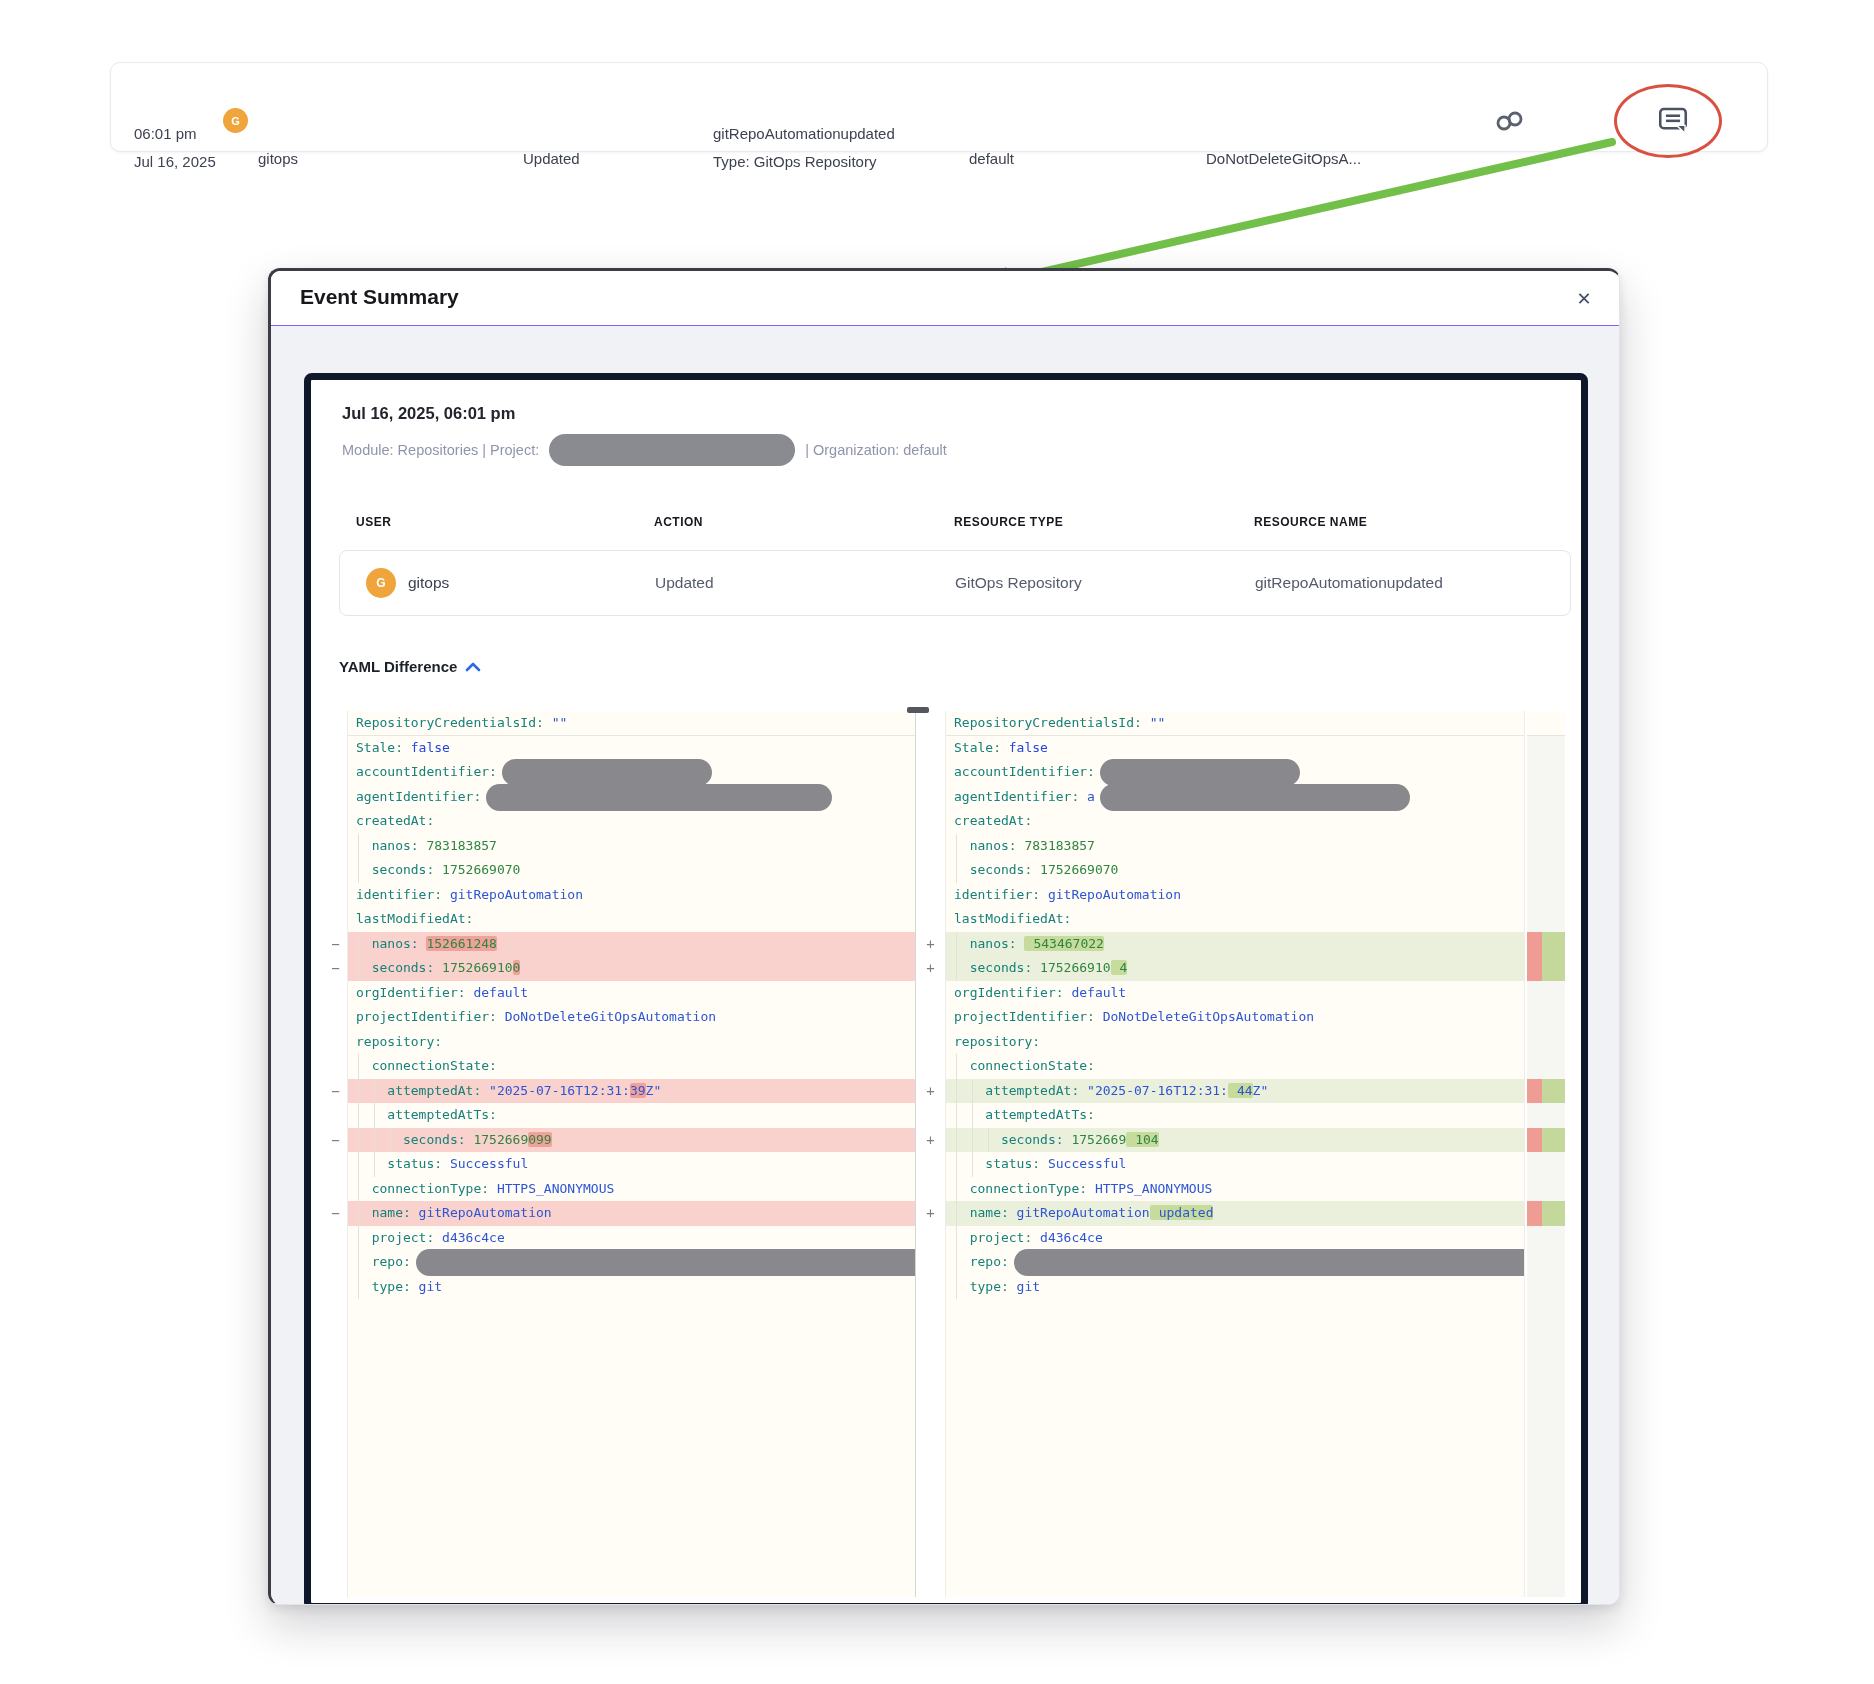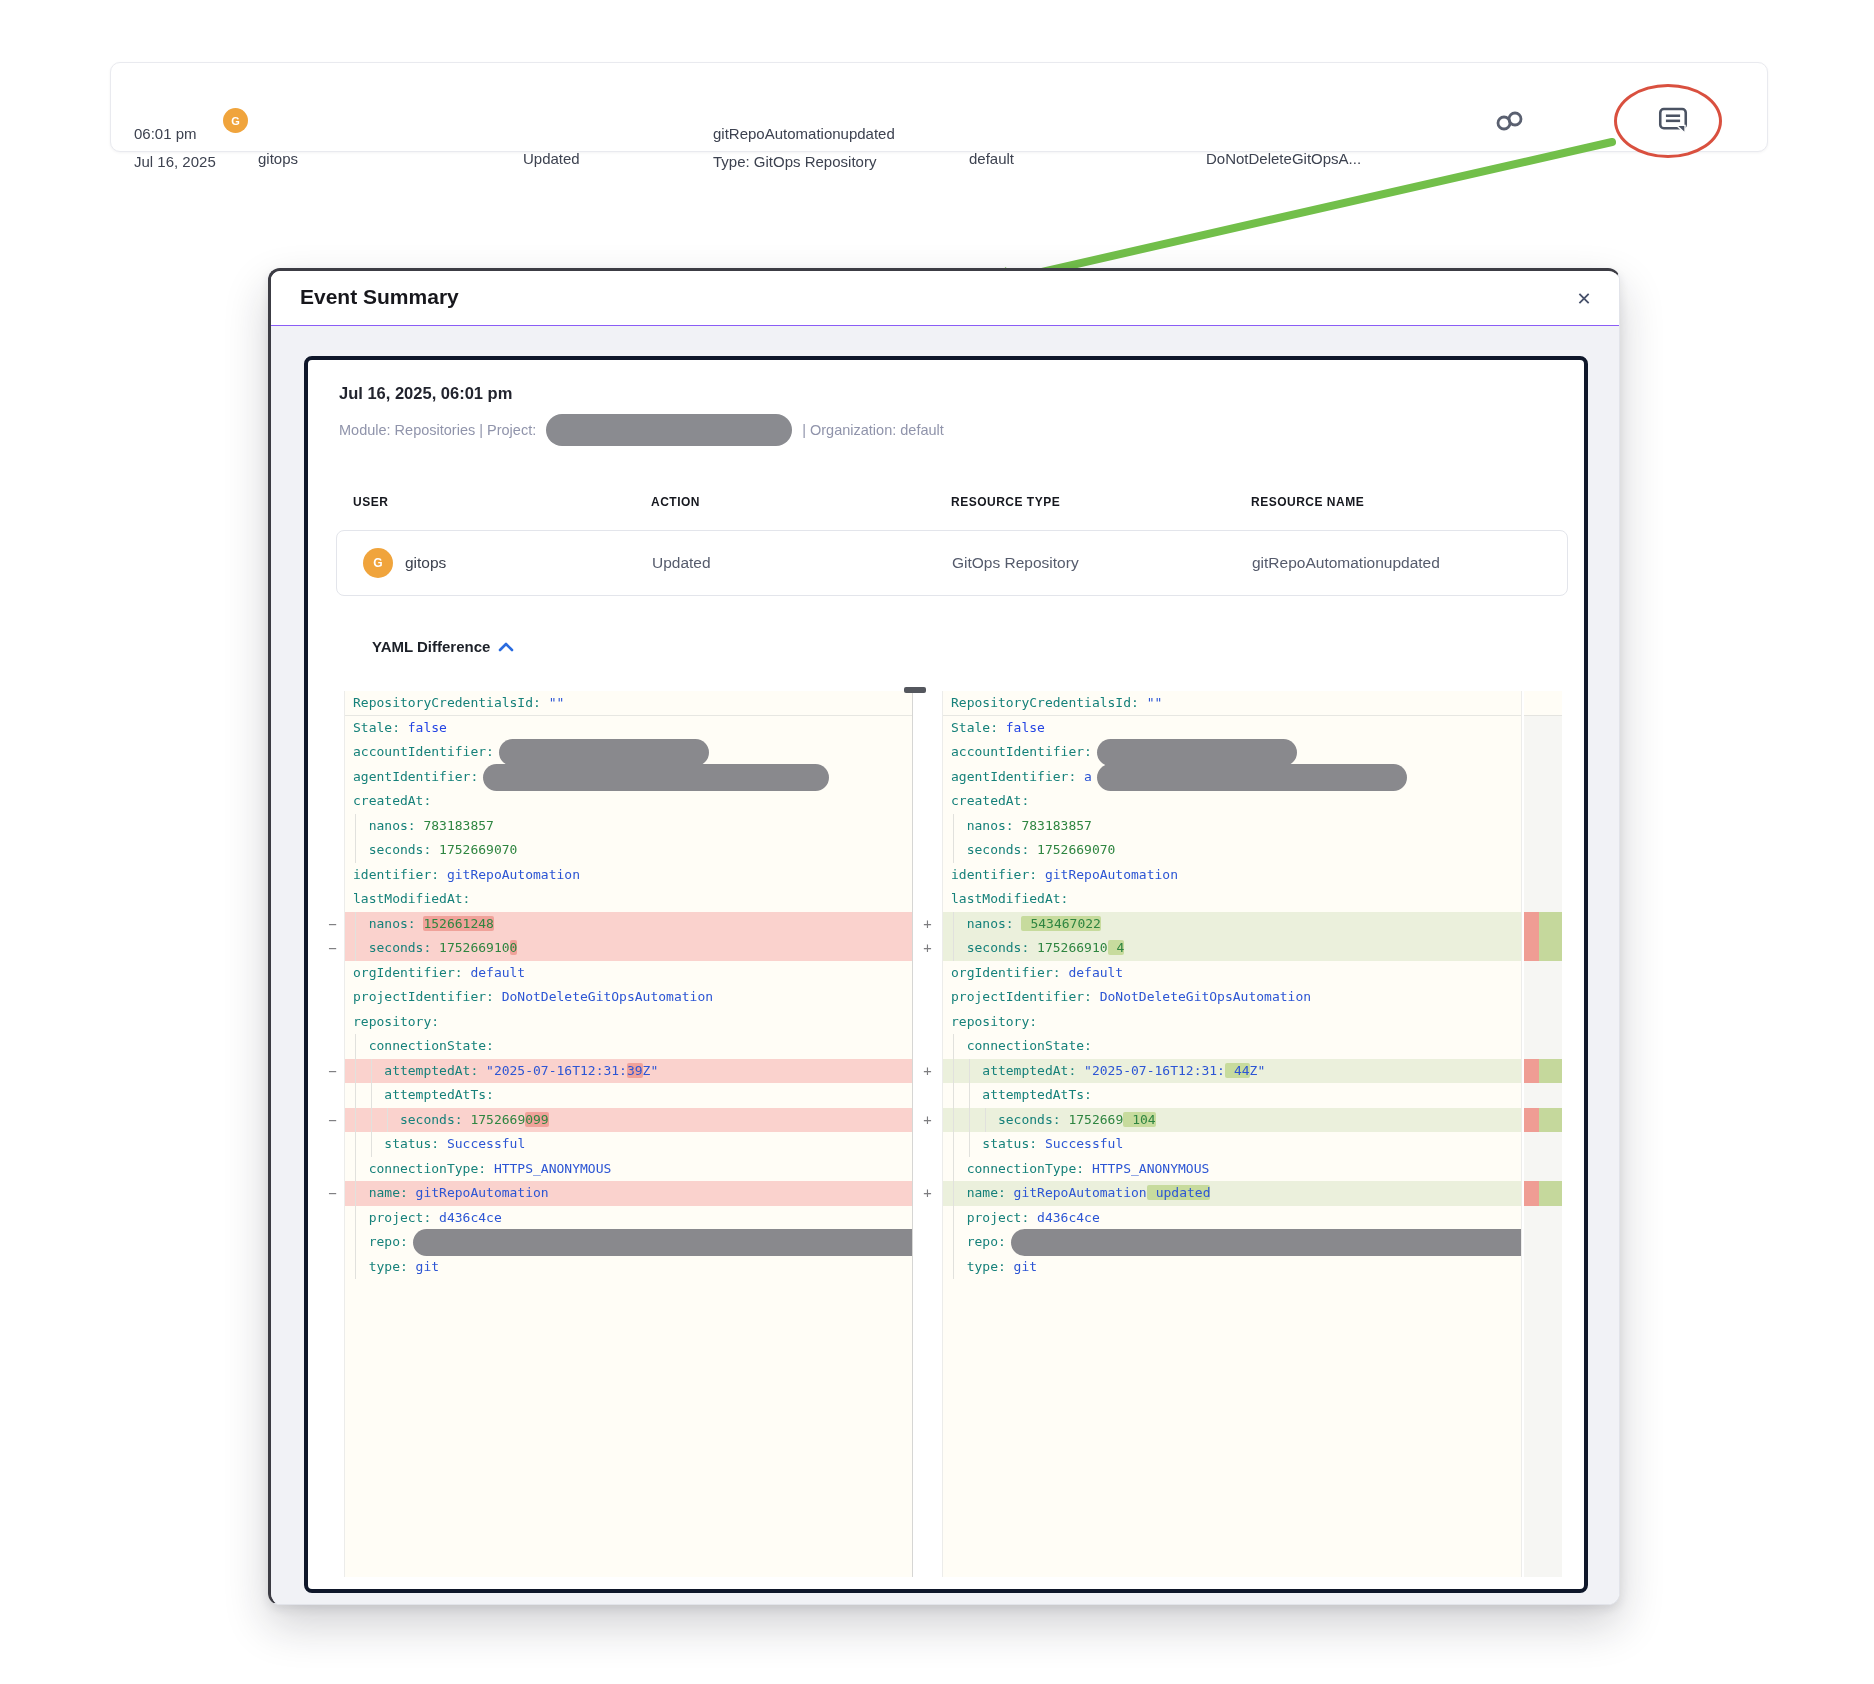--- a/index.html
+++ b/index.html
@@ -33,39 +33,39 @@
   .modal{left:268px;top:268px;width:1352px;height:1337px;background:#fff;border-radius:12px;
          border-style:solid;border-width:3px 1px 1px 3px;border-color:#3c3c44 #e2e4ea #e2e4ea #3c3c44;
          box-sizing:border-box;box-shadow:0 20px 45px rgba(25,25,40,.20),0 4px 10px rgba(25,25,40,.10);
          overflow:hidden;}
   .modal-header{position:absolute;left:0;top:0;right:0;height:54px;background:#fff;
                 border-bottom:3px solid #8b5cf6;}
   .modal-title{position:absolute;left:29px;top:14px;font-size:21px;font-weight:bold;color:#17171c;}
   .modal-close{position:absolute;right:22px;top:15px;font-size:18px;color:#46506a;cursor:pointer;
                width:26px;height:26px;text-align:center;line-height:26px;}
   .modal-body{position:absolute;left:0;top:55px;right:0;bottom:0;background:#f1f2f6;}
-  .card{position:absolute;left:33px;top:30px;width:1284px;height:1237px;background:#fff;
-        border-radius:8px;border:4px solid #0f172a;box-sizing:border-box;}
+  .card{position:absolute;left:33px;top:47px;width:1284px;height:1237px;background:#fff;
+        border-radius:8px;border:7px solid #0f172a;box-sizing:border-box;}
 
   .ev-date{position:absolute;left:31px;top:24px;font-size:16.5px;font-weight:bold;color:#22242e;}
   .ev-meta{position:absolute;left:31px;top:52px;height:36px;display:flex;align-items:center;
            font-size:14.5px;color:#9094ab;white-space:nowrap;}
   .redact{background:#8a8b90;border-radius:16px;}
   .ev-meta .redact{display:inline-block;width:246px;height:32px;margin:0 10px;}
 
   .th{position:absolute;top:135px;font-size:12px;font-weight:bold;color:#15171e;letter-spacing:.5px;}
   .th1{left:45px;} .th2{left:343px;} .th3{left:643px;} .th4{left:943px;}
   .ev-row{position:absolute;left:28px;top:170px;width:1232px;height:66px;border:1px solid #e3e5eb;
           border-radius:8px;background:#fff;box-sizing:border-box;}
   .ev-row .avatar{left:26px;top:17px;width:30px;height:30px;font-size:12px;}
   .rcell{position:absolute;top:23px;font-size:15.5px;color:#555b6c;white-space:nowrap;}
   .rc-user{left:68px;color:#3c414e;} .rc-action{left:315px;} .rc-rtype{left:615px;} .rc-rname{left:915px;}
 
   .yaml-label{position:absolute;left:28px;top:278px;font-size:15px;font-weight:bold;color:#1c2028;
-              display:flex;align-items:center;gap:8px;cursor:pointer;margin-left:36px;}
+              display:flex;align-items:center;gap:8px;cursor:pointer;}
 
   
   .diff{position:absolute;left:13px;top:331px;width:1241px;height:886px;}
   .gutter{position:absolute;top:0;bottom:0;background:#fff;}
   .gutter-left{left:0;width:23px;}
   .gutter-mid{left:592px;width:29px;}
   .pane{position:absolute;top:0;bottom:0;background:#fffdf6;overflow:hidden;
         font-family:"DejaVu Sans Mono",monospace;font-size:13px;line-height:24.5px;}
   .pane-left{left:23px;width:569px;border-left:1px solid #ececea;border-right:1px solid #d6d6d4;box-sizing:border-box;}
   .pane-right{left:621px;width:580px;border-left:1px solid #ececea;border-right:1px solid #ececea;box-sizing:border-box;}

